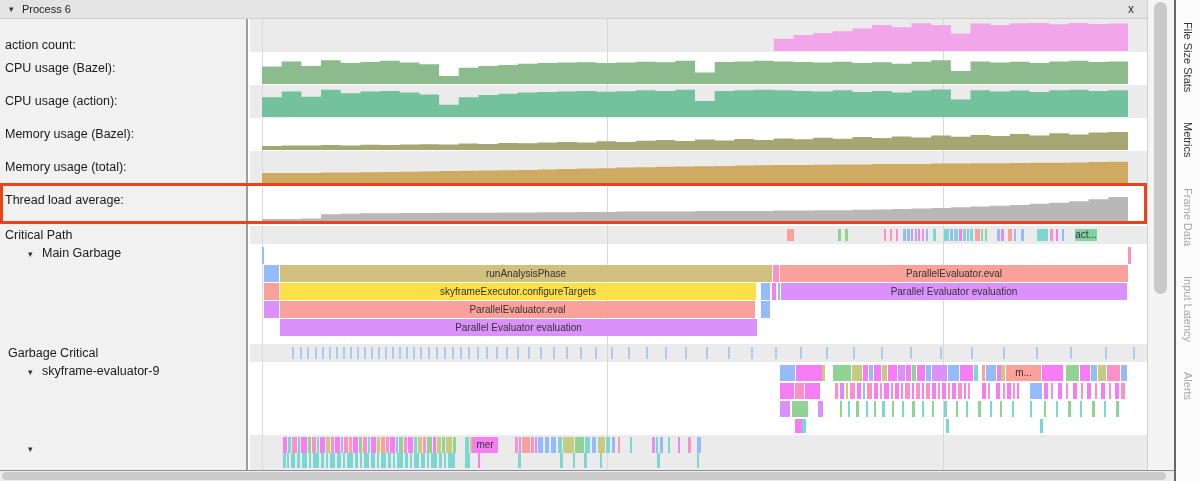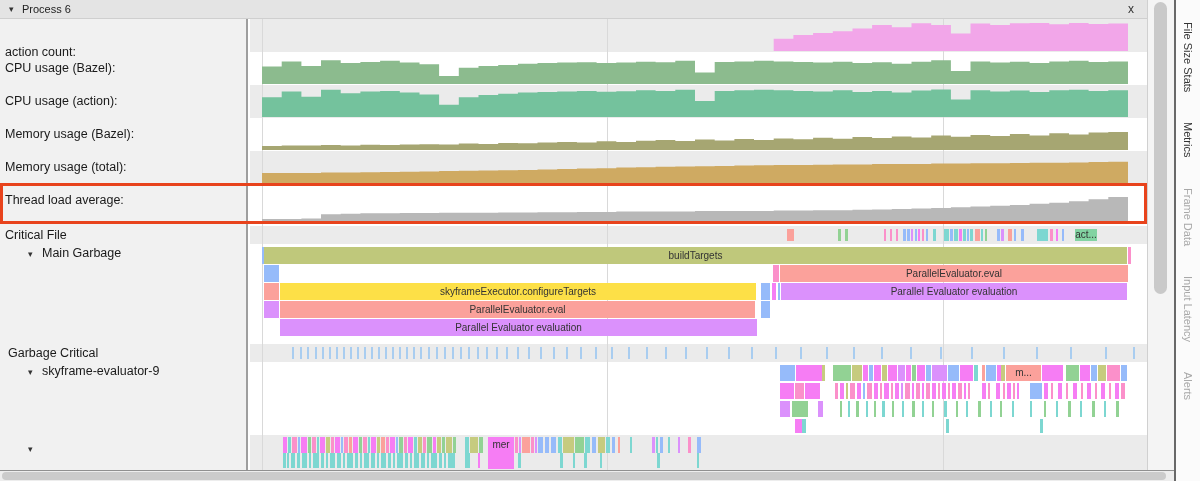--- a/index.html
+++ b/index.html
@@ -116,23 +116,23 @@
         <div class="bar" style="position: absolute; left: 751px; top: 210px; width: 3px; height: 12px; background: rgb(219, 145, 252); line-height: 12px;"></div>
         <div class="bar" style="position: absolute; left: 758px; top: 210px; width: 4px; height: 12px; background: rgb(251, 161, 155); line-height: 12px;"></div>
         <div class="bar" style="position: absolute; left: 764px; top: 210px; width: 2px; height: 12px; background: rgb(150, 187, 250); line-height: 12px;"></div>
         <div class="bar" style="position: absolute; left: 771px; top: 210px; width: 3px; height: 12px; background: rgb(150, 187, 250); line-height: 12px;"></div>
         <div class="bar" style="position: absolute; left: 787px; top: 210px; width: 11px; height: 12px; background: rgb(125, 215, 209); line-height: 12px;"></div>
         <div class="bar" style="position: absolute; left: 800px; top: 210px; width: 3px; height: 12px; background: rgb(251, 144, 202); line-height: 12px;"></div>
         <div class="bar" style="position: absolute; left: 806px; top: 210px; width: 2px; height: 12px; background: rgb(246, 125, 244); line-height: 12px;"></div>
         <div class="bar" style="position: absolute; left: 812px; top: 210px; width: 2px; height: 12px; background: rgb(150, 187, 250); line-height: 12px;"></div>
         <div class="bar" style="position: absolute; left: 825px; top: 210px; width: 22px; height: 12px; background: rgb(130, 211, 162); line-height: 12px;">act...</div>
         <div class="bar" style="position: absolute; left: 12px; top: 228px; width: 2px; height: 17px; background: rgb(150, 187, 250); line-height: 17px;"></div>
-        <div class="bar" style="position: absolute; left: 14px; top: 228px; width: 863px; height: 17px; background: rgb(191, 200, 123); line-height: 17px;">buildTargets</div>
         <div class="bar" style="position: absolute; left: 878px; top: 228px; width: 3px; height: 17px; background: rgb(251, 144, 202); line-height: 17px;"></div>
         <div class="bar" style="position: absolute; left: 14px; top: 246px; width: 15px; height: 17px; background: rgb(150, 187, 250); line-height: 17px;"></div>
+        <div class="bar" style="position: absolute; left: 30px; top: 246px; width: 492px; height: 17px; background: rgb(210, 192, 127); line-height: 17px;">runAnalysisPhase</div>
         <div class="bar" style="position: absolute; left: 523px; top: 246px; width: 6px; height: 17px; background: rgb(251, 144, 202); line-height: 17px;"></div>
         <div class="bar" style="position: absolute; left: 530px; top: 246px; width: 348px; height: 17px; background: rgb(251, 161, 155); line-height: 17px;">ParallelEvaluator.eval</div>
         <div class="bar" style="position: absolute; left: 14px; top: 264px; width: 15px; height: 17px; background: rgb(251, 161, 155); line-height: 17px;"></div>
         <div class="bar" style="position: absolute; left: 30px; top: 264px; width: 476px; height: 17px; background: #fde047; line-height: 17px;">skyframeExecutor.configureTargets</div>
         <div class="bar" style="position: absolute; left: 511px; top: 264px; width: 9px; height: 17px; background: rgb(150, 187, 250); line-height: 17px;"></div>
         <div class="bar" style="position: absolute; left: 522px; top: 264px; width: 4px; height: 17px; background: rgb(246, 125, 244); line-height: 17px;"></div>
         <div class="bar" style="position: absolute; left: 528px; top: 264px; width: 2px; height: 17px; background: rgb(150, 187, 250); line-height: 17px;"></div>
         <div class="bar" style="position: absolute; left: 531px; top: 264px; width: 346px; height: 17px; background: rgb(219, 145, 252); line-height: 17px;">Parallel Evaluator evaluation</div>
         <div class="bar" style="position: absolute; left: 14px; top: 282px; width: 15px; height: 17px; background: rgb(219, 145, 252); line-height: 17px;"></div>
         <div class="bar" style="position: absolute; left: 30px; top: 282px; width: 475px; height: 17px; background: rgb(251, 161, 155); line-height: 17px;">ParallelEvaluator.eval</div>
@@ -341,21 +341,21 @@
         <div class="bar" style="position: absolute; left: 173px; top: 418px; width: 3px; height: 16px; background: rgb(251, 144, 202); line-height: 16px;"></div>
         <div class="bar" style="position: absolute; left: 177px; top: 418px; width: 5px; height: 16px; background: rgb(146, 210, 148); line-height: 16px;"></div>
         <div class="bar" style="position: absolute; left: 183px; top: 418px; width: 3px; height: 16px; background: rgb(246, 125, 244); line-height: 16px;"></div>
         <div class="bar" style="position: absolute; left: 187px; top: 418px; width: 4px; height: 16px; background: rgb(198, 203, 127); line-height: 16px;"></div>
         <div class="bar" style="position: absolute; left: 192px; top: 418px; width: 3px; height: 16px; background: rgb(146, 210, 148); line-height: 16px;"></div>
         <div class="bar" style="position: absolute; left: 196px; top: 418px; width: 6px; height: 16px; background: rgb(198, 203, 127); line-height: 16px;"></div>
         <div class="bar" style="position: absolute; left: 203px; top: 418px; width: 3px; height: 16px; background: rgb(146, 210, 148); line-height: 16px;"></div>
         <div class="bar" style="position: absolute; left: 215px; top: 418px; width: 4px; height: 16px; background: rgb(125, 215, 209); line-height: 16px;"></div>
         <div class="bar" style="position: absolute; left: 220px; top: 418px; width: 8px; height: 16px; background: rgb(198, 203, 127); line-height: 16px;"></div>
         <div class="bar" style="position: absolute; left: 229px; top: 418px; width: 4px; height: 16px; background: rgb(146, 210, 148); line-height: 16px;"></div>
-        <div class="bar" style="position: absolute; left: 238px; top: 418px; width: 26px; height: 32px; background: rgb(246, 125, 244); line-height: 16px;">mer</div>
+        <div class="bar" style="position: absolute; left: 222px; top: 418px; width: 26px; height: 16px; background: rgb(246, 125, 244); line-height: 16px;">mer</div>
         <div class="bar" style="position: absolute; left: 265px; top: 418px; width: 3px; height: 16px; background: rgb(251, 144, 202); line-height: 16px;"></div>
         <div class="bar" style="position: absolute; left: 269px; top: 418px; width: 2px; height: 16px; background: rgb(219, 145, 252); line-height: 16px;"></div>
         <div class="bar" style="position: absolute; left: 272px; top: 418px; width: 8px; height: 16px; background: rgb(251, 161, 155); line-height: 16px;"></div>
         <div class="bar" style="position: absolute; left: 281px; top: 418px; width: 3px; height: 16px; background: rgb(251, 144, 202); line-height: 16px;"></div>
         <div class="bar" style="position: absolute; left: 285px; top: 418px; width: 2px; height: 16px; background: rgb(219, 145, 252); line-height: 16px;"></div>
         <div class="bar" style="position: absolute; left: 288px; top: 418px; width: 5px; height: 16px; background: rgb(150, 187, 250); line-height: 16px;"></div>
         <div class="bar" style="position: absolute; left: 295px; top: 418px; width: 4px; height: 16px; background: rgb(150, 187, 250); line-height: 16px;"></div>
         <div class="bar" style="position: absolute; left: 301px; top: 418px; width: 5px; height: 16px; background: rgb(150, 187, 250); line-height: 16px;"></div>
         <div class="bar" style="position: absolute; left: 308px; top: 418px; width: 4px; height: 16px; background: rgb(125, 215, 209); line-height: 16px;"></div>
         <div class="bar" style="position: absolute; left: 313px; top: 418px; width: 11px; height: 16px; background: rgb(198, 203, 127); line-height: 16px;"></div>
@@ -409,27 +409,27 @@
         <div class="bar" style="position: absolute; left: 228px; top: 434px; width: 2px; height: 15px; background: rgb(246, 125, 244); line-height: 15px;"></div>
         <div class="bar" style="position: absolute; left: 268px; top: 434px; width: 3px; height: 15px; background: rgb(125, 215, 209); line-height: 15px;"></div>
         <div class="bar" style="position: absolute; left: 310px; top: 434px; width: 3px; height: 15px; background: rgb(125, 215, 209); line-height: 15px;"></div>
         <div class="bar" style="position: absolute; left: 323px; top: 434px; width: 2px; height: 15px; background: rgb(125, 215, 209); line-height: 15px;"></div>
         <div class="bar" style="position: absolute; left: 334px; top: 434px; width: 3px; height: 15px; background: rgb(125, 215, 209); line-height: 15px;"></div>
         <div class="bar" style="position: absolute; left: 350px; top: 434px; width: 2px; height: 15px; background: rgb(125, 215, 209); line-height: 15px;"></div>
         <div class="bar" style="position: absolute; left: 407px; top: 434px; width: 3px; height: 15px; background: rgb(125, 215, 209); line-height: 15px;"></div>
         <div class="bar" style="position: absolute; left: 447px; top: 434px; width: 2px; height: 15px; background: rgb(125, 215, 209); line-height: 15px;"></div>
       </div>
     <div id="labels">
-        <div class="row-label" style="left: 5px; top: 26px;">action count:</div>
+        <div class="row-label" style="left: 5px; top: 19px;">action count:</div>
         <div class="row-label" style="left: 5px; top: 42px;">CPU usage (Bazel):</div>
         <div class="row-label" style="left: 5px; top: 75px;">CPU usage (action):</div>
         <div class="row-label" style="left: 5px; top: 108px;">Memory usage (Bazel):</div>
         <div class="row-label" style="left: 5px; top: 141px;">Memory usage (total):</div>
         <div class="row-label" style="left: 5px; top: 173.5px;">Thread load average:</div>
-        <div class="row-label" style="left: 5px; top: 209px;">Critical File</div>
+        <div class="row-label" style="left: 5px; top: 209px;">Critical Path</div>
         <div class="row-arrow" style="left: 28px; top: 230px;">▾</div>
         <div class="row-label" style="left: 42px; top: 227px;">Main Garbage</div>
         <div class="row-label" style="left: 8px; top: 327px;">Garbage Critical</div>
         <div class="row-arrow" style="left: 28px; top: 348px;">▾</div>
         <div class="row-label" style="left: 42px; top: 345px;">skyframe-evaluator-9</div>
         <div class="row-arrow" style="left: 28px; top: 425px;">▾</div>
       </div>
     <div id="highlight" style="border-color: rgb(232, 67, 28);"></div>
   </div>
   <div id="vgutter">

